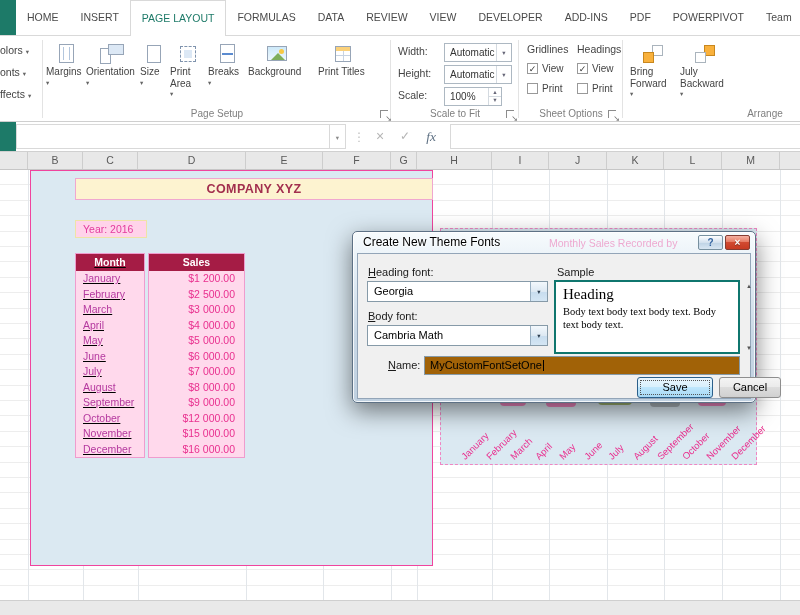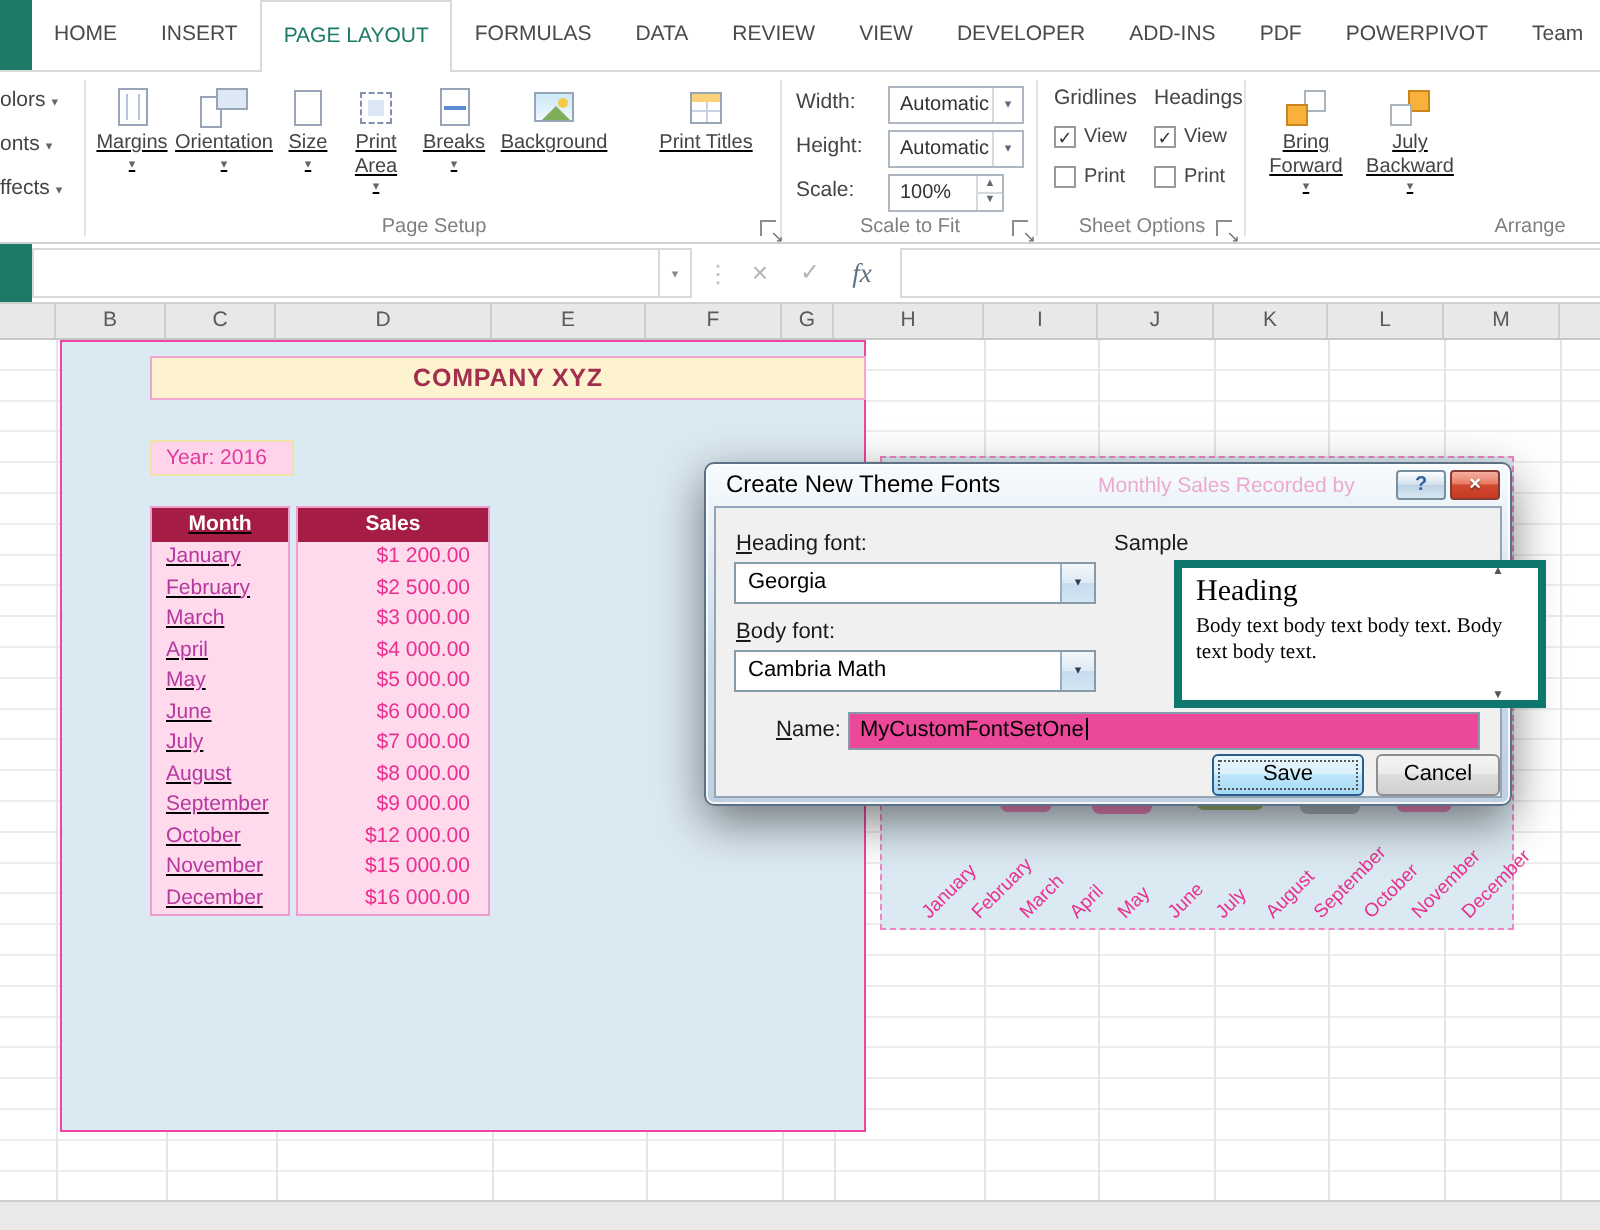--- a/index.html
+++ b/index.html
@@ -16,21 +16,21 @@
 
   
   #ribbon{position:absolute;left:0;top:35px;width:800px;height:87px;background:#fff;border-top:1px solid #d9d9d9;border-bottom:1px solid #cfcfcf;}
   .vsep{position:absolute;top:4px;height:78px;width:1px;background:#e3e3e3;}
   .glabel{position:absolute;top:72px;font-size:10px;color:#7f7f7f;text-align:center;}
   .launcher{position:absolute;top:74px;width:10px;height:10px;}
   .launcher:before{content:"";position:absolute;left:0;top:0;width:7px;height:7px;border-left:1px solid #8c8c8c;border-top:1px solid #8c8c8c;}
   .launcher:after{content:"↘";position:absolute;right:-2px;bottom:-3px;font-size:8px;color:#6d6d6d;}
   .mini{position:absolute;left:0;width:42px;height:19px;font-size:10.5px;color:#444;line-height:19px;white-space:nowrap;}
   .cari{font-size:6.5px;color:#666;margin-left:3px;}
-  .bigbtn{position:absolute;top:3px;height:66px;text-align:center;text-decoration:underline;}
+  .bigbtn{position:absolute;top:3px;height:66px;}
   .bigbtn .ic{height:25px;display:flex;align-items:center;justify-content:center;margin-top:2px;}
   .bigbtn .lbl{display:block;font-size:10px;color:#444;line-height:11.5px;}
   .bigbtn .car{display:block;font-size:6.5px;color:#666;line-height:7px;margin-top:1px;}
   .rlbl{position:absolute;font-size:10.5px;color:#444;}
   .rcombo,.spin{position:absolute;height:19px;background:#fff;border:1px solid #adb8c2;}
   .rcombo .v,.spin .v{position:absolute;left:5px;top:0;line-height:17px;font-size:10px;color:#333;white-space:nowrap;}
   .rcombo .a{position:absolute;right:0;top:0;width:15px;height:100%;border-left:1px solid #d4dae0;font-size:6.5px;color:#667;text-align:center;line-height:17px;}
   .spin .ar{position:absolute;right:0;top:0;width:13px;height:100%;border-left:1px solid #d4dae0;}
   .spin .u{display:block;height:9px;border-bottom:1px solid #d4dae0;font-size:5.5px;line-height:8px;text-align:center;color:#667;}
   .spin .d{display:block;height:8px;font-size:5.5px;line-height:7px;text-align:center;color:#667;}
@@ -108,27 +108,27 @@
   #dlg-title{position:absolute;left:10px;top:3px;font-size:12px;color:#000;text-shadow:0 0 3px #fff,0 1px 2px #fff;}
   #dlg-help,#dlg-close{position:absolute;top:3px;width:25px;height:15px;border-radius:2px;text-align:center;line-height:14px;font-weight:bold;}
   #dlg-help{right:32px;border:1px solid #77909f;background:linear-gradient(#fdfeff,#d3e1ee 50%,#bdd2e4 51%,#d8e6f2);color:#3565a0;font-size:10px;}
   #dlg-close{right:5px;border:1px solid #843c32;background:linear-gradient(#f5b0a1,#e67c64 45%,#d14a31 50%,#c73b22);color:#fff;font-size:10px;text-shadow:0 1px 1px rgba(0,0,0,.4);}
   #dlg-body{position:absolute;left:4px;right:4px;top:21px;bottom:3px;background:#f0f0f0;border:1px solid #93a5b8;}
   .dlbl{position:absolute;font-size:11px;color:#1a1a1a;display:block;}
   .accel::first-letter{text-decoration:underline;}
   .combo{position:absolute;width:181px;height:21px;background:#fff;border:1px solid #869aa8;}
   .combo .cv{position:absolute;left:6px;top:0;line-height:19px;font-size:11px;color:#000;white-space:nowrap;}
   .combo .ca{position:absolute;right:0;top:0;width:17px;height:100%;background:linear-gradient(#f3f8fc,#dde9f3 50%,#c7dcee 51%,#d4e6f4);border-left:1px solid #9ab0c2;color:#2c3e50;font-size:6.5px;text-align:center;line-height:19px;}
-  #sample-box{position:absolute;left:196px;top:26px;width:186px;height:74px;background:#fff;border:4px solid #0f766e;padding:4px 7px;overflow:hidden;margin-left:33px;}
+  #sample-box{position:absolute;left:196px;top:26px;width:186px;height:74px;background:#fff;border:2px solid #0f766e;padding:4px 7px;overflow:hidden;}
   #sample-heading{font-family:"Liberation Serif",serif;font-size:15px;color:#000;}
   #sample-body{font-family:"Liberation Serif",serif;font-size:10.5px;color:#000;line-height:13px;margin-top:2px;}
   .sarrow{position:absolute;width:10px;height:9px;font-size:6px;color:#555;text-align:center;line-height:9px;}
-  #name-input{position:absolute;left:66px;top:102px;width:316px;height:19px;background:#ec4899;border:1px solid #869aa8;font-size:11px;line-height:17px;padding-left:5px;color:#000;white-space:nowrap;}
+  #name-input{position:absolute;left:66px;top:102px;width:316px;height:19px;background:#a16207;border:1px solid #869aa8;font-size:11px;line-height:17px;padding-left:5px;color:#000;white-space:nowrap;}
   #caret{display:inline-block;width:1px;height:11px;background:#000;margin-left:1px;vertical-align:-2px;}
-  .dbtn{position:absolute;top:123px;height:21px;font-size:11px;color:#000;text-align:center;line-height:19px;border-radius:3px;}
+  .dbtn{position:absolute;top:123px;height:21px;font-size:11px;color:#000;text-align:center;line-height:19px;border-radius:3px;margin-left:31px;}
   #btn-save{left:248px;width:76px;border:1px solid #2b5f8a;background:linear-gradient(#eaf6fd,#d9f0fc 45%,#bee6fc 50%,#a7d9f5);outline:1px dotted #555;outline-offset:-4px;}
   #btn-cancel{left:330px;width:62px;border:1px solid #8e8e8e;background:linear-gradient(#f4f4f4,#ebebeb 45%,#dddddd 50%,#d0d0d0);}
 
   #bottom-strip{position:absolute;left:0;top:600px;width:800px;height:15px;background:#e9e9e9;border-top:1px solid #cfcfcf;}
 </style>
 </head>
 <body>
 
 <div id="app">
 
@@ -203,21 +203,21 @@
     </div>
     <div class="bigbtn" style="left:248px;width:58px">
       <span class="ic">
           <span class="i-bg">
             <span class="sun"></span>
             <span class="mtn"></span>
           </span>
         </span>
       <span class="lbl">Background</span>
     </div>
-    <div class="bigbtn" style="left:328px;width:50px">
+    <div class="bigbtn" style="left:318px;width:50px">
       <span class="ic">
           <span class="i-ptitles">
             <span class="t"></span>
             <span class="g1"></span>
             <span class="g2"></span>
           </span>
         </span>
       <span class="lbl">Print Titles</span>
     </div>
     <div class="glabel" style="left:44px;width:346px">Page Setup</div>

